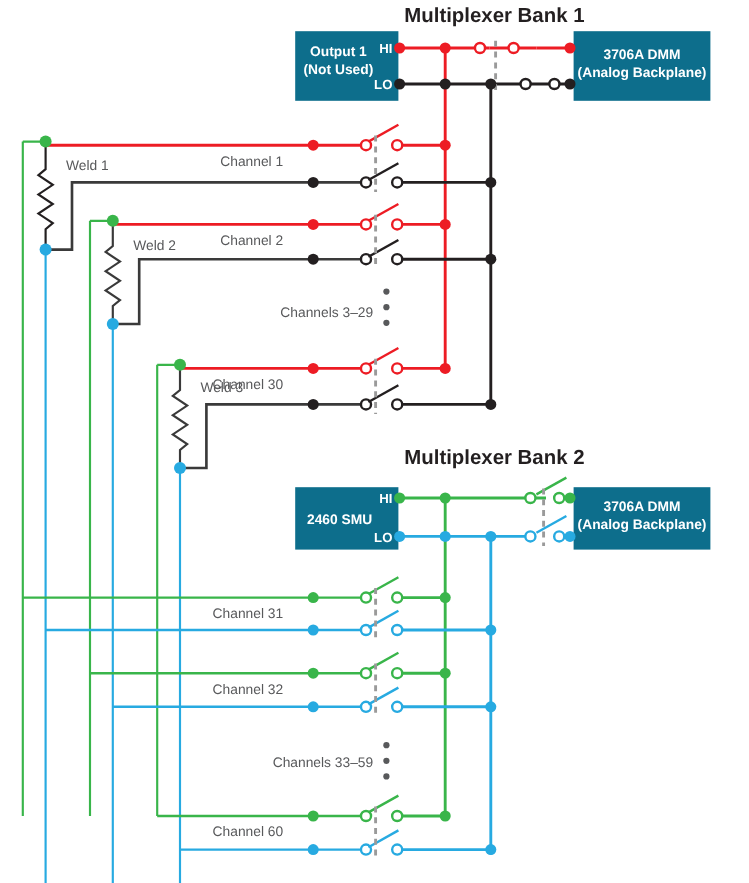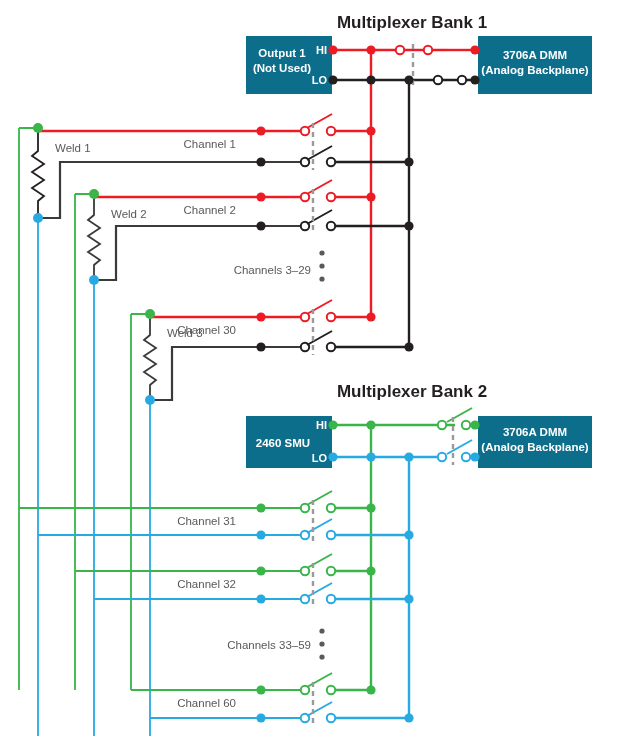--- a/index.html
+++ b/index.html
@@ -1,18 +1,18 @@
 <!DOCTYPE html>
 <html><head>
 <meta charset="utf-8">
 <style>
   html,body{margin:0;padding:0;background:#ffffff;}
   body{width:624px;height:736px;position:relative;overflow:hidden;
        font-family:"Liberation Sans","DejaVu Sans",sans-serif;}
-  #stage{position:absolute;left:0;top:10px;width:624px;height:655px;text-decoration:underline;}
+  #stage{position:absolute;left:0;top:0;width:624px;height:655px;text-decoration:underline;}
   svg{display:block;}
   .bank-title{font-size:17px;font-weight:bold;fill:#231f20;}
   .box-label{font-size:11.5px;font-weight:bold;fill:#ffffff;}
   .hilo{font-size:11px;font-weight:bold;fill:#ffffff;}
   .wlabel{font-size:11.5px;fill:#58595b;}
   .chlabel{font-size:11.5px;fill:#58595b;}
   .dots{fill:#58595b;}
 </style>
 </head>
 <body>

